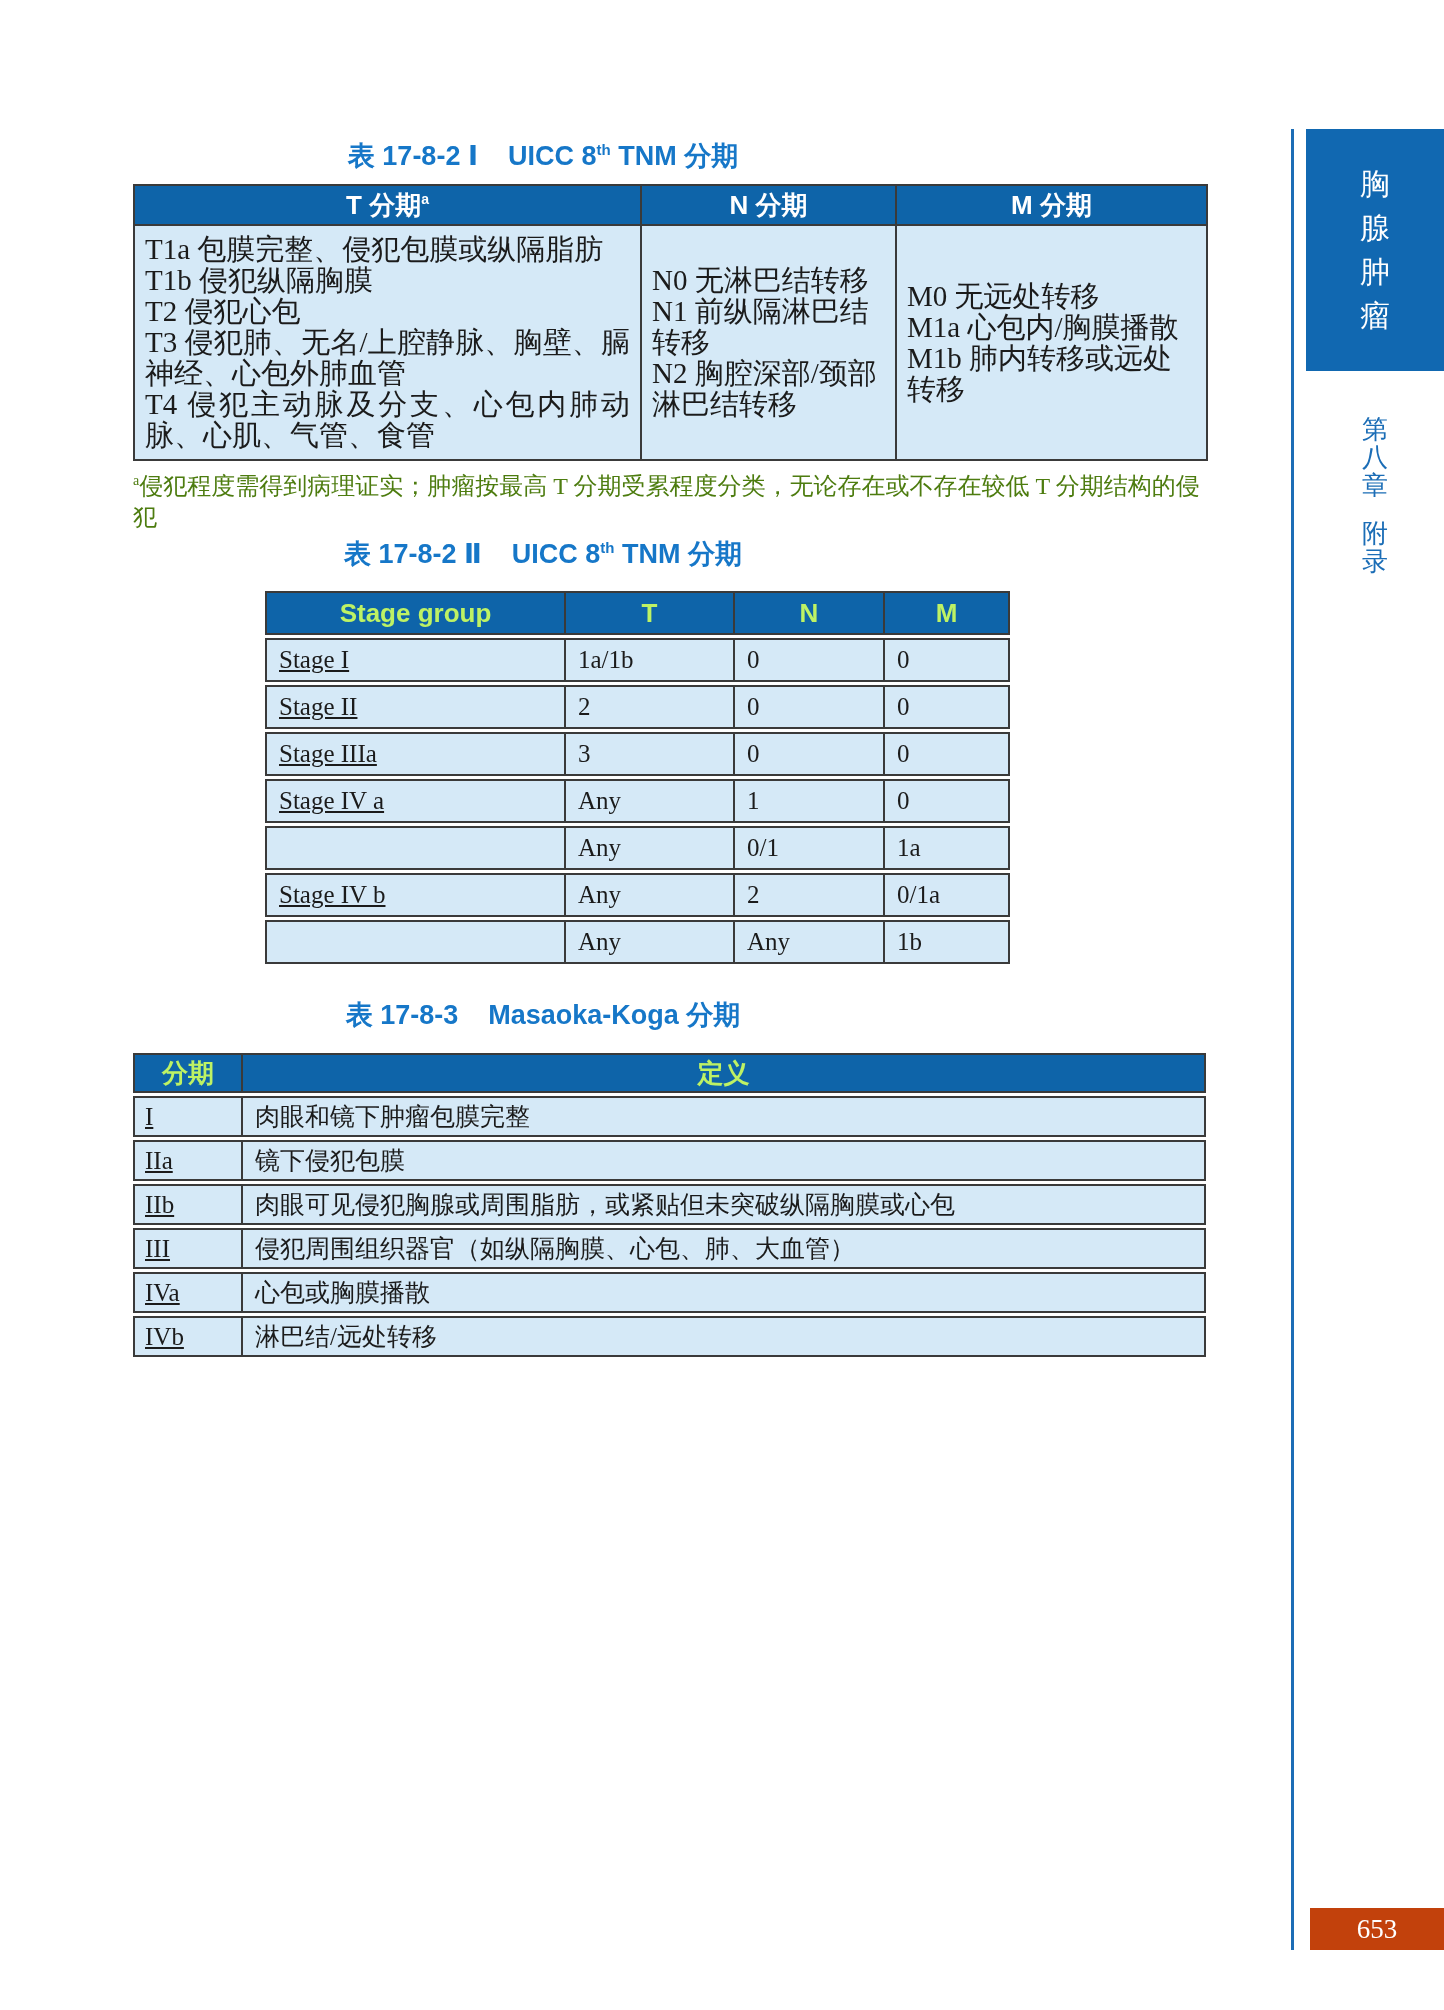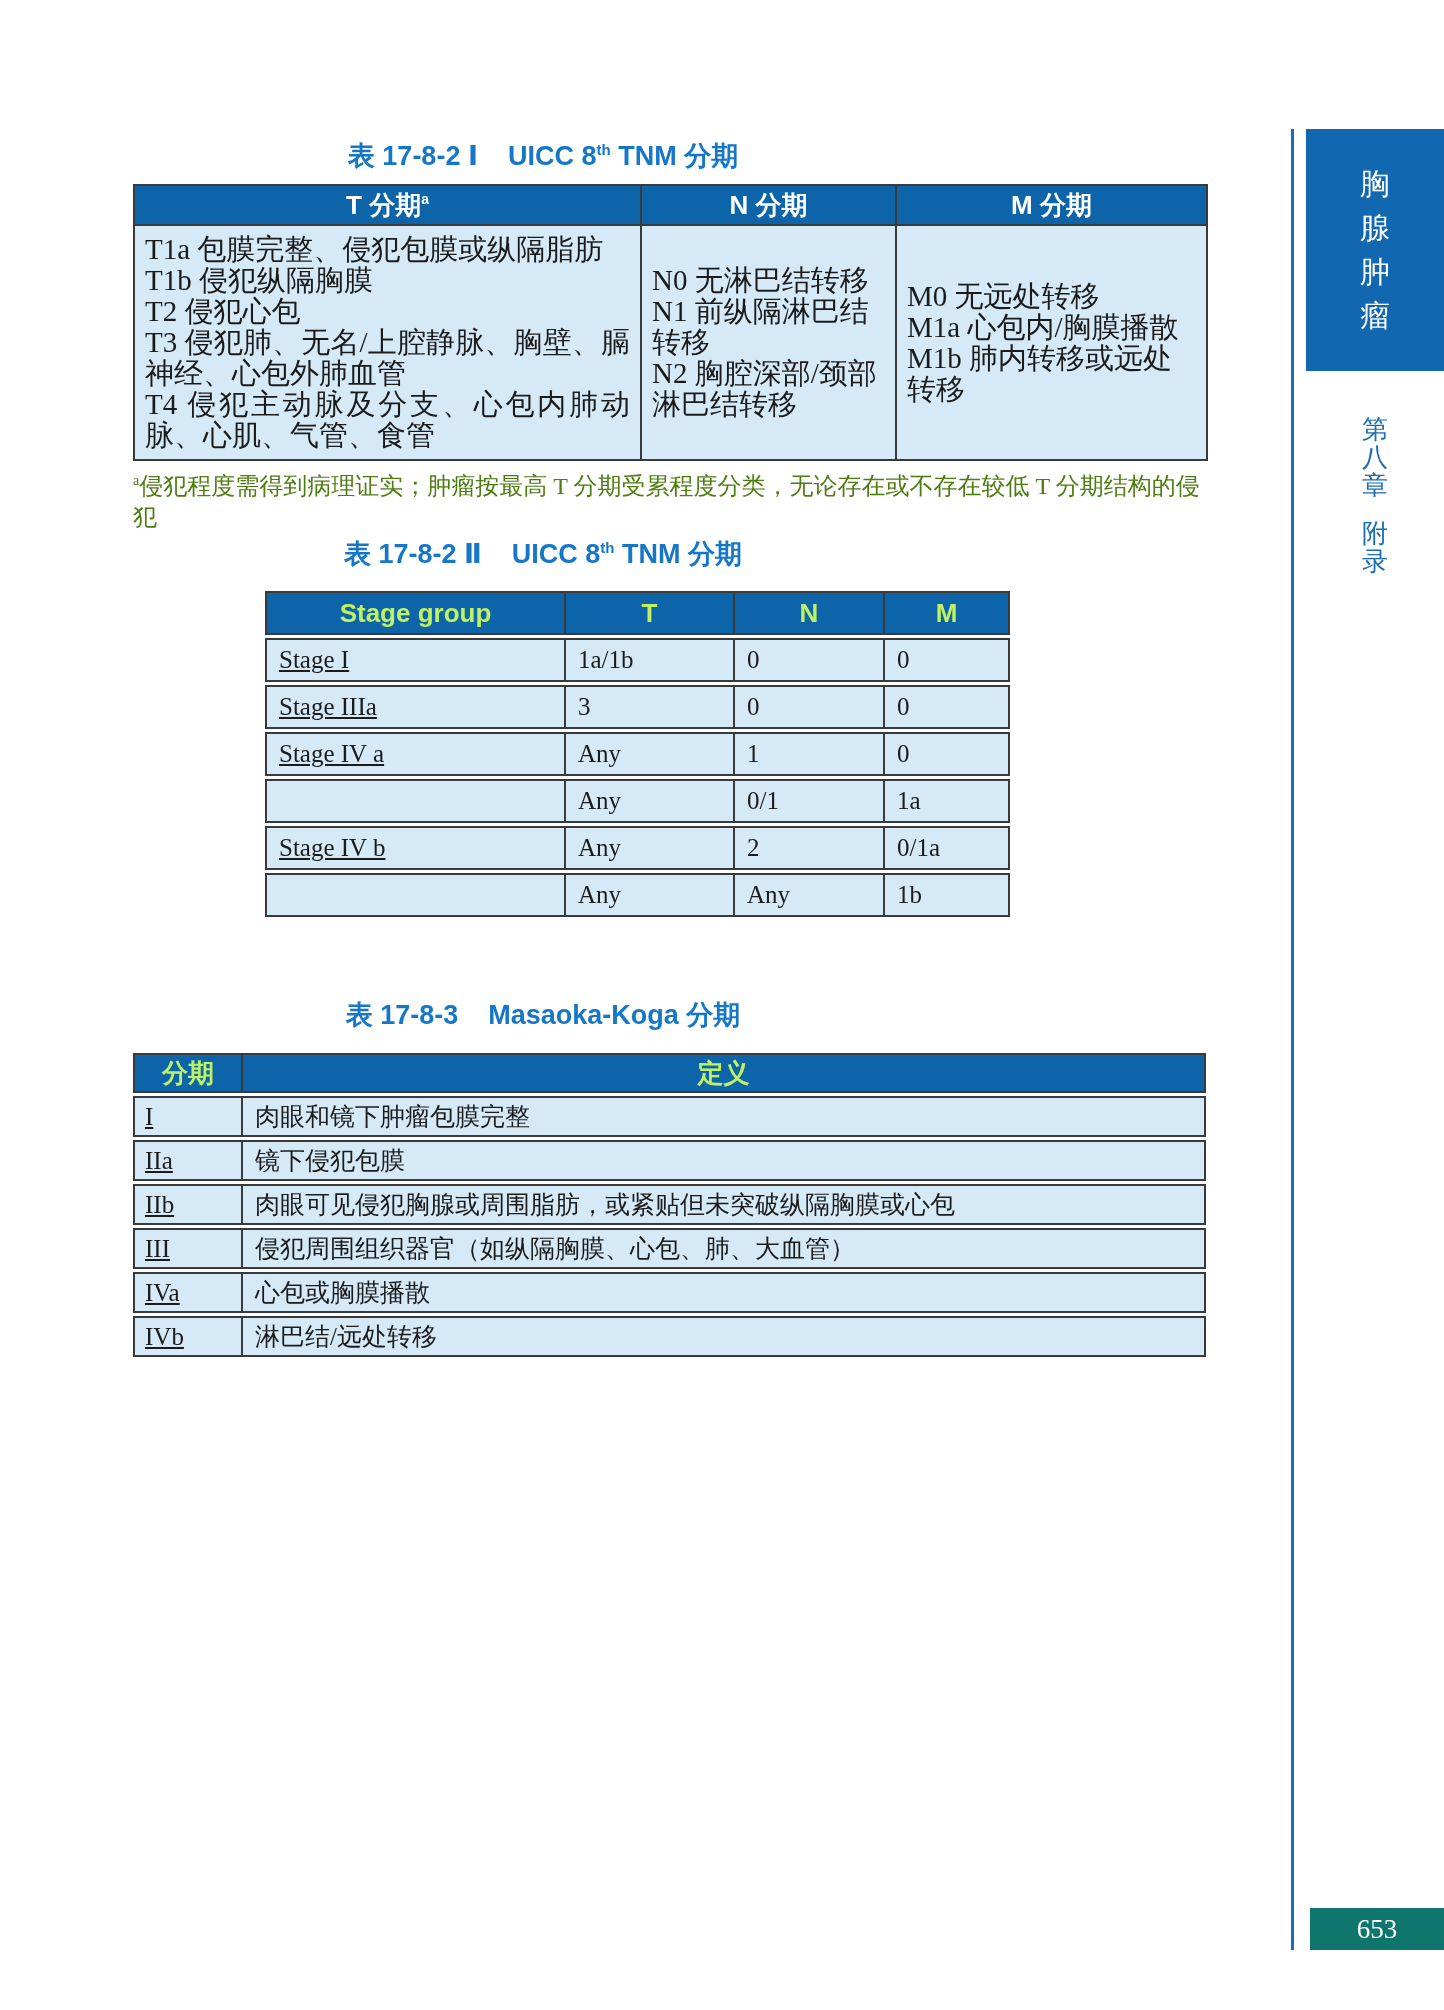--- a/index.html
+++ b/index.html
@@ -79,21 +79,21 @@
     gap:14px; color:#ffffff; font-size:30px;
     font-family:"Liberation Sans","DejaVu Sans",sans-serif; line-height:1;
   }
   .side-chapter {
     left:1306px; top:416px; width:138px;
     display:flex; flex-direction:column; align-items:center;
     color:#1b6db6; font-size:26px; line-height:28px;
   }
   .side-chapter .spacer { height:20px; }
   .page-num {
-    left:1310px; top:1908px; width:134px; height:42px; background:#0f766e;
+    left:1310px; top:1908px; width:134px; height:42px; background:#c2410c;
     color:#ffffff; font-size:27px; display:flex; align-items:center; justify-content:center;
   }
 </style>
 </head>
 <body>
 
 <div class="abs tbl-title" style="top:135px;">
   <span class="label">表 17-8-2 Ⅰ</span><span>UICC 8</span><sup>th</sup><span> TNM 分期</span>
 </div>
 
@@ -157,20 +157,26 @@
     </tr>
   </thead>
   <tbody>
     <tr>
       <td>Stage I</td>
       <td>1a/1b</td>
       <td>0</td>
       <td>0</td>
     </tr>
     <tr>
+      <td>Stage II</td>
+      <td>2</td>
+      <td>0</td>
+      <td>0</td>
+    </tr>
+    <tr>
       <td>Stage IIIa</td>
       <td>3</td>
       <td>0</td>
       <td>0</td>
     </tr>
     <tr>
       <td>Stage IV a</td>
       <td>Any</td>
       <td>1</td>
       <td>0</td>

